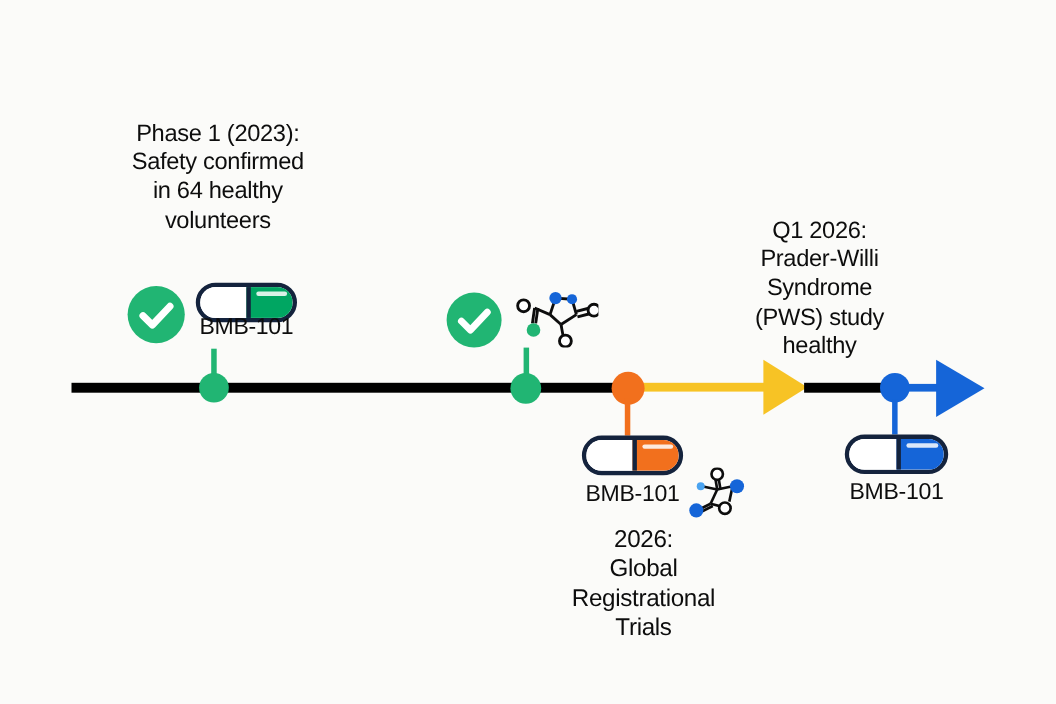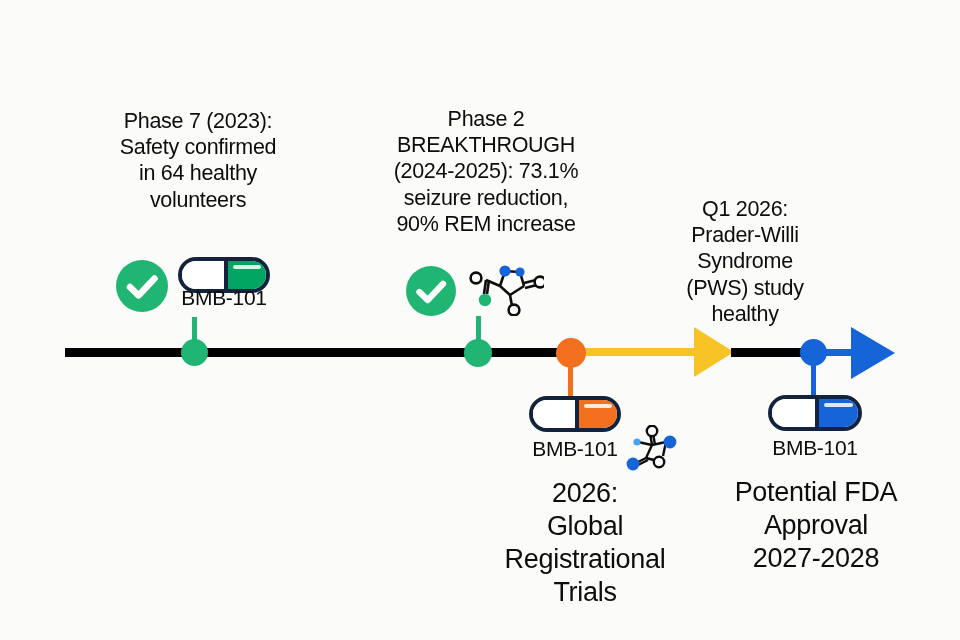--- a/index.html
+++ b/index.html
@@ -28,21 +28,21 @@
     letter-spacing: -0.3px;
   }
   .milestone-text { font-size: 21.5px; }
   .pill-label {
     position: absolute;
     font-size: 21px;
     text-align: center;
     color: #0d0d0d;
     letter-spacing: -0.3px;
   }
-  .bottom-text { font-size: 27px; }
+  .bottom-text { font-size: 22px; }
 
   
   .axis-black {
     position: absolute;
     background: #000000;
     height: 9px;
   }
   .seg-yellow {
     position: absolute;
     background: #F7C325;
@@ -109,30 +109,25 @@
     border-radius: 3px;
   }
 
   .mol { position: absolute; }
 </style>
 </head>
 <body>
 
 <div id="canvas">
 
-  <div class="txt milestone-text" style="left:78px; top:108px; width:240px;">Phase 7 (2023):
+  <div class="txt milestone-text" style="left:78px; top:108px; width:240px;">Phase 1 (2023):
 Safety confirmed
 in 64 healthy
 volunteers</div>
 
-  <div class="txt milestone-text" style="left:340px; top:106px; width:292px;">Phase 2
-BREAKTHROUGH
-(2024-2025): 73.1%
-seizure reduction,
-90% REM increase</div>
 
   <div class="txt milestone-text" style="left:648px; top:196px; width:194px;">Q1 2026:
 Prader-Willi
 Syndrome
 (PWS) study
 healthy</div>
 
   <div class="check" style="left:116px; top:260px; width:52px; height:52px;">
     <svg width="52" height="52" viewBox="0 0 52 52" aria-hidden="true">
       <path d="M14 27 L22.5 35.5 L38.5 18.5" fill="none" stroke="#ffffff" stroke-width="6.5" stroke-linecap="round" stroke-linejoin="round"></path>
@@ -249,17 +244,14 @@
 
   <div class="pill" style="left:768px; top:395px; width:94px; height:36px;">
     <div class="half-left"></div>
     <div class="half-right" style="background:#1565D8;">
       <div class="shine"></div>
     </div>
   </div>
 
   <div class="pill-label" style="left:755px; top:436px; width:120px;">BMB-101</div>
 
-  <div class="txt bottom-text" style="left:720px; top:476px; width:192px;">Potential FDA
-Approval
-2027-2028</div>
 
 </div>
 
 </body></html>

